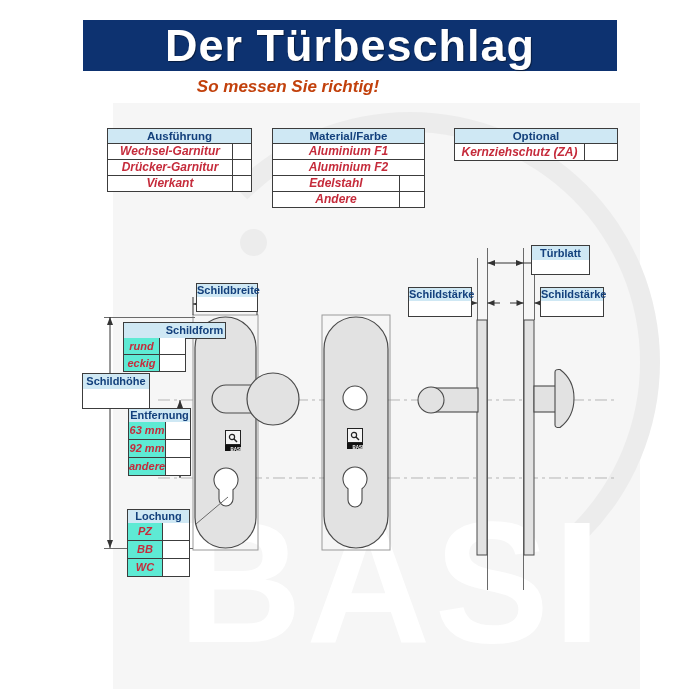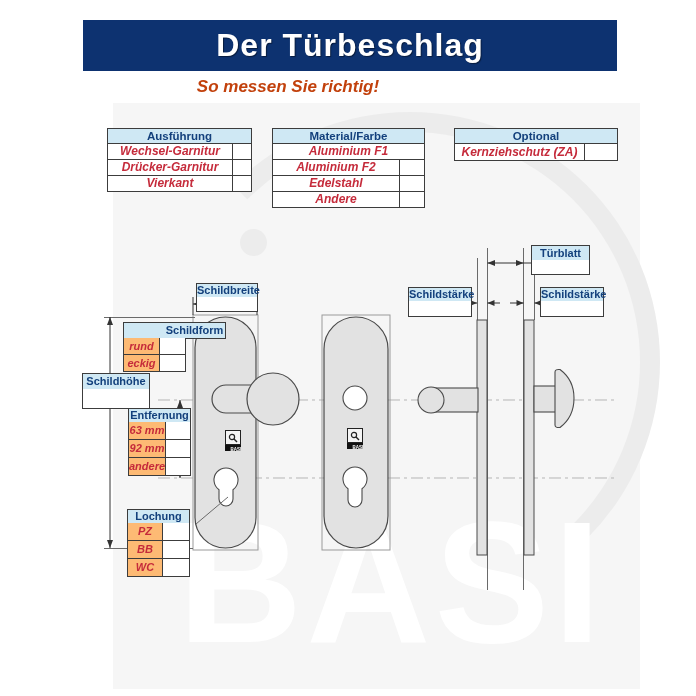--- a/index.html
+++ b/index.html
@@ -10,21 +10,21 @@
   
   .panel{left:113px;top:103px;width:527px;height:586px;background:#f6f6f6;z-index:1;}
   .wm-ring{left:160px;top:112px;width:460px;height:460px;border:20px solid #ececec;
            border-bottom-color:transparent;border-left-color:transparent;border-radius:50%;z-index:2;}
   .wm-dot{left:240px;top:229px;width:27px;height:27px;background:#ececec;border-radius:50%;z-index:2;}
   .wm-text{left:178px;top:500px;width:520px;font-size:172px;font-weight:bold;color:#ffffff;
            letter-spacing:4px;line-height:165px;z-index:2;white-space:nowrap;}
 
   
   .banner{left:83px;top:20px;width:534px;height:51px;background:#0d3270;z-index:5;
-          color:#ffffff;font-size:32px;font-weight:bold;text-align:center;line-height:51px;
+          color:#ffffff;font-size:45px;font-weight:bold;text-align:center;line-height:51px;
           letter-spacing:1px;text-shadow:1px 1px 1px rgba(0,0,0,.45);}
   .subtitle{left:0;top:77px;width:576px;text-align:center;color:#c2410c;
             font-size:17px;font-weight:bold;font-style:italic;z-index:5;}
 
   
   .draw{left:0;top:0;width:696px;height:696px;z-index:3;}
 
   
   .otable{z-index:6;border:1px solid #3c3c3c;background:#ffffff;}
   .otable .thead{background:#cfe8f4;color:#13407c;font-weight:bold;font-size:11.5px;
@@ -32,21 +32,21 @@
   .orow{display:flex;border-bottom:1px solid #3c3c3c;}
   .orow:last-child{border-bottom:none;}
   .orow .olabel{flex:1;color:#c52b3b;font-weight:bold;font-style:italic;font-size:12px;
                 text-align:center;}
   .orow .ocheck{border-left:1px solid #3c3c3c;background:#ffffff;}
 
   
   .mlabel{z-index:6;background:#cfe8f4;border:1px solid #3c3c3c;color:#13407c;
           font-weight:bold;font-size:11px;text-align:center;}
   .mbox{z-index:6;background:#ffffff;border:1px solid #3c3c3c;border-top:none;}
-  .mrow{z-index:6;display:flex;background:#fdba74;border:1px solid #3c3c3c;border-top:none;}
+  .mrow{z-index:6;display:flex;background:#5eead4;border:1px solid #3c3c3c;border-top:none;}
   .mrow .mtext{color:#c52b3b;font-weight:bold;font-style:italic;font-size:11px;text-align:center;}
   .mrow .mcheck{border-left:1px solid #3c3c3c;flex:1;background:#ffffff;}
 
   
   .plogo{z-index:6;width:16px;}
   .plogo .pkey{height:13px;background:#f4f4f4;border:1px solid #222;display:flex;
                align-items:center;justify-content:center;}
   .plogo .pbar{height:6px;background:#111;color:#ffffff;font-weight:bold;text-align:center;
                overflow:hidden;line-height:6px;}
   .plogo .pbar span{display:inline-block;font-size:9px;transform:scale(.5);transform-origin:50% 45%;}
@@ -170,21 +170,21 @@
         <div class="ocheck" style="width:18px;"></div>
       </div>
   </div>
 
   <div class="abs otable" style="left:272px;top:128px;width:151px;">
     <div class="thead" style="height:14px;line-height:14px;">Material/Farbe</div>
     <div class="orow" style="height:15px;flex-direction:column;">
         <div class="olabel" style="line-height:15px;">Aluminium F1</div>
         <div class="ocheck" style="width:24px;"></div>
       </div>
-    <div class="orow" style="height:15px;">
+    <div class="orow" style="height:15px;flex-direction:column;">
         <div class="olabel" style="line-height:15px;">Aluminium F2</div>
         <div class="ocheck" style="width:24px;"></div>
       </div>
     <div class="orow" style="height:15px;">
         <div class="olabel" style="line-height:15px;">Edelstahl</div>
         <div class="ocheck" style="width:24px;"></div>
       </div>
     <div class="orow" style="height:15px;">
         <div class="olabel" style="line-height:15px;">Andere</div>
         <div class="ocheck" style="width:24px;"></div>

